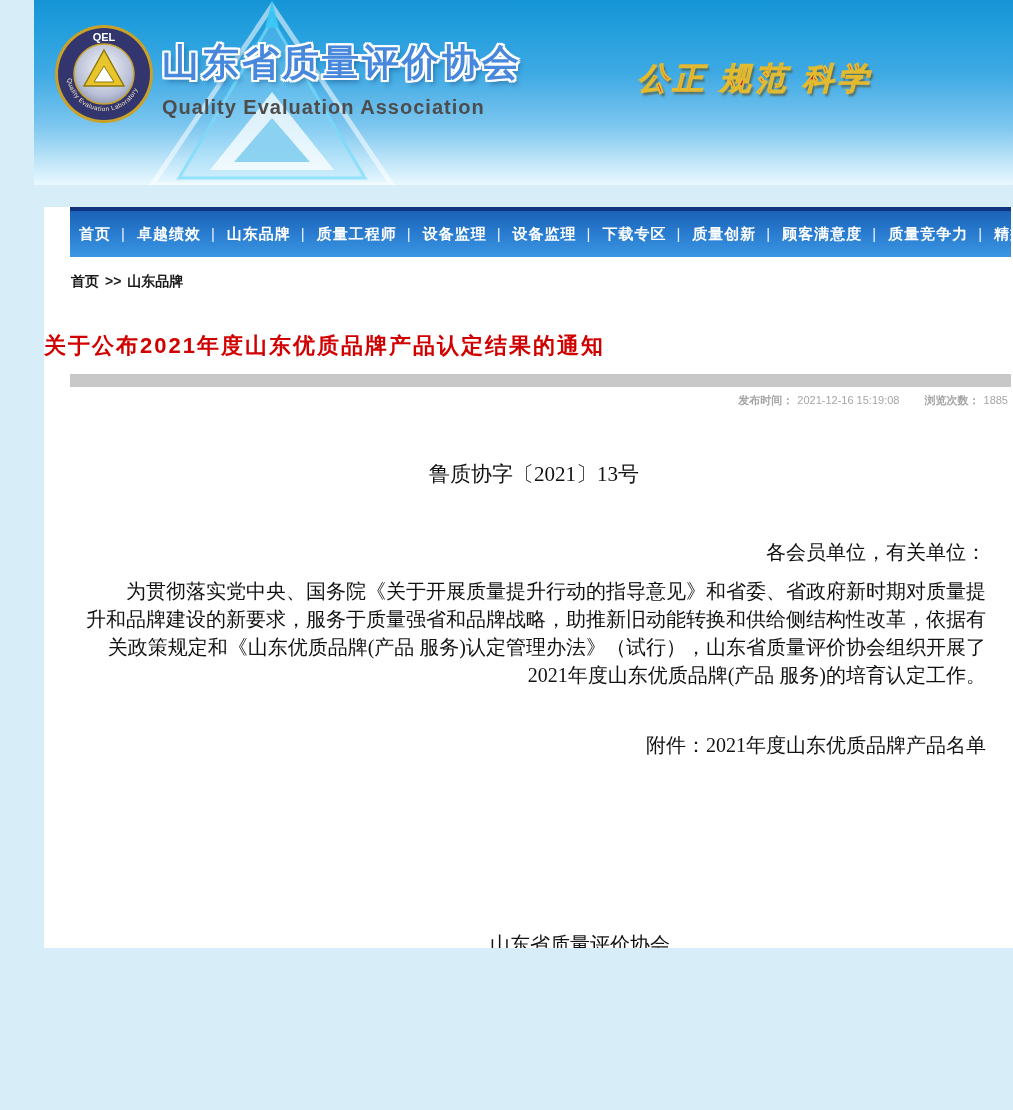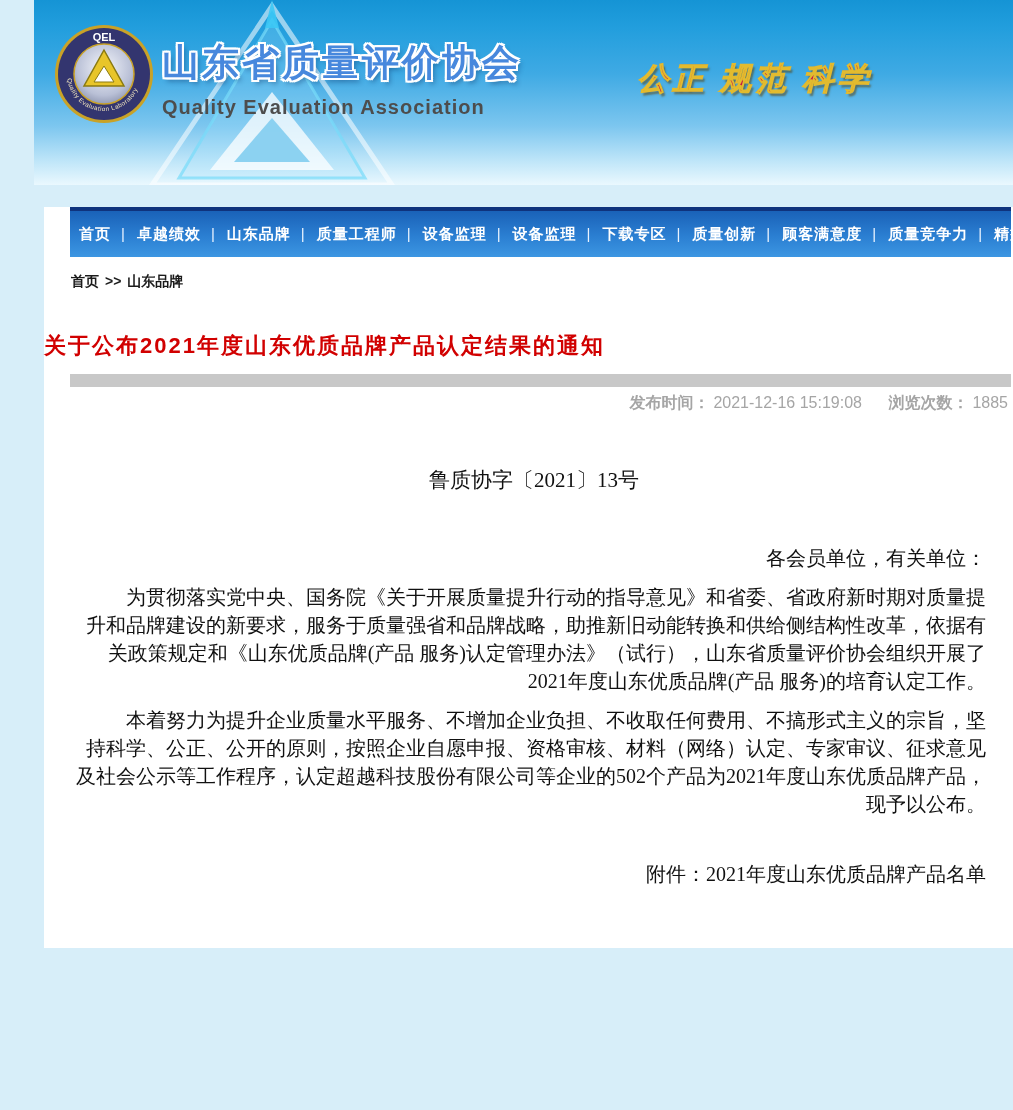--- a/index.html
+++ b/index.html
@@ -51,21 +51,21 @@
   .nav a:not(:last-child)::after { content:"|"; margin:0 5px 0 10px; font-weight:normal; color:#eaf3ff; }
 
   
   .breadcrumb { margin:16px 0 0 27px; font-size:14px; font-weight:bold; color:#1b1b1b; }
   .breadcrumb a { color:#1b1b1b; text-decoration:none; }
   .breadcrumb .sep { margin:0 6px; font-weight:bold; }
 
   
   .article-title { margin-top:40px; text-align:left; font-size:22px; font-weight:bold; color:#d10000; letter-spacing:2px; }
   .gray-bar { margin:13px 13px 0 26px; height:13px; background:#c8c8c8; }
-  .pub-info { margin:6px 16px 0 0; text-align:right; font-size:16px; color:#a5a5a5; font-weight:bold; }
+  .pub-info { margin:6px 16px 0 0; text-align:right; font-size:11px; color:#a5a5a5; font-weight:bold; }
   .pub-info .val { font-weight:normal; margin-left:4px; }
   .pub-info .views-label { margin-left:22px; }
 
   
   .doc { font-family:"Liberation Serif","DejaVu Serif",serif; color:#111; }
   .doc-number { margin-top:52px; text-align:center; font-size:21px; }
   .doc-text { margin:50px 38px 0 25px; font-size:20px; line-height:28px;text-align:right; }
   .salutation { margin-left:16px; }
   .doc-text p.body-par { text-indent:2.3em; margin-top:11px; }
   .attachment-line { margin-top:42px; text-indent:1.75em; }
@@ -144,21 +144,20 @@
     <div class="pub-info">
       <span>发布时间：</span><span class="val">2021-12-16 15:19:08</span>
       <span class="views-label">浏览次数：</span><span class="val">1885</span>
     </div>
 
     <div class="doc">
       <div class="doc-number">鲁质协字〔2021〕13号</div>
       <div class="doc-text">
         <p class="salutation">各会员单位，有关单位：</p>
         <p class="body-par">为贯彻落实党中央、国务院《关于开展质量提升行动的指导意见》和省委、省政府新时期对质量提升和品牌建设的新要求，服务于质量强省和品牌战略，助推新旧动能转换和供给侧结构性改革，依据有关政策规定和《山东优质品牌(产品 服务)认定管理办法》（试行），山东省质量评价协会组织开展了2021年度山东优质品牌(产品 服务)的培育认定工作。</p>
-        <p class="body-par">本着努力为提升企业质量水平服务、不增加企业负担、不收取任何费用、不搞形式主义的宗旨，坚持科学、公正、公开的原则，按照企业自愿申报、资格审核、材料（网络）认定、专家审议、征求意见及社会公示等工作程序，认定超越科技股份有限公司等企业的502个产品为2021年度山东优质品牌产品，现予以公布。</p>
         <p class="attachment-line">附件：2021年度山东优质品牌产品名单</p>
       </div>
       <div class="signature-org">山东省质量评价协会</div>
       <div class="signature-date">2021年12月16日</div>
     </div>
 
   </div>
 
 </div>
 

